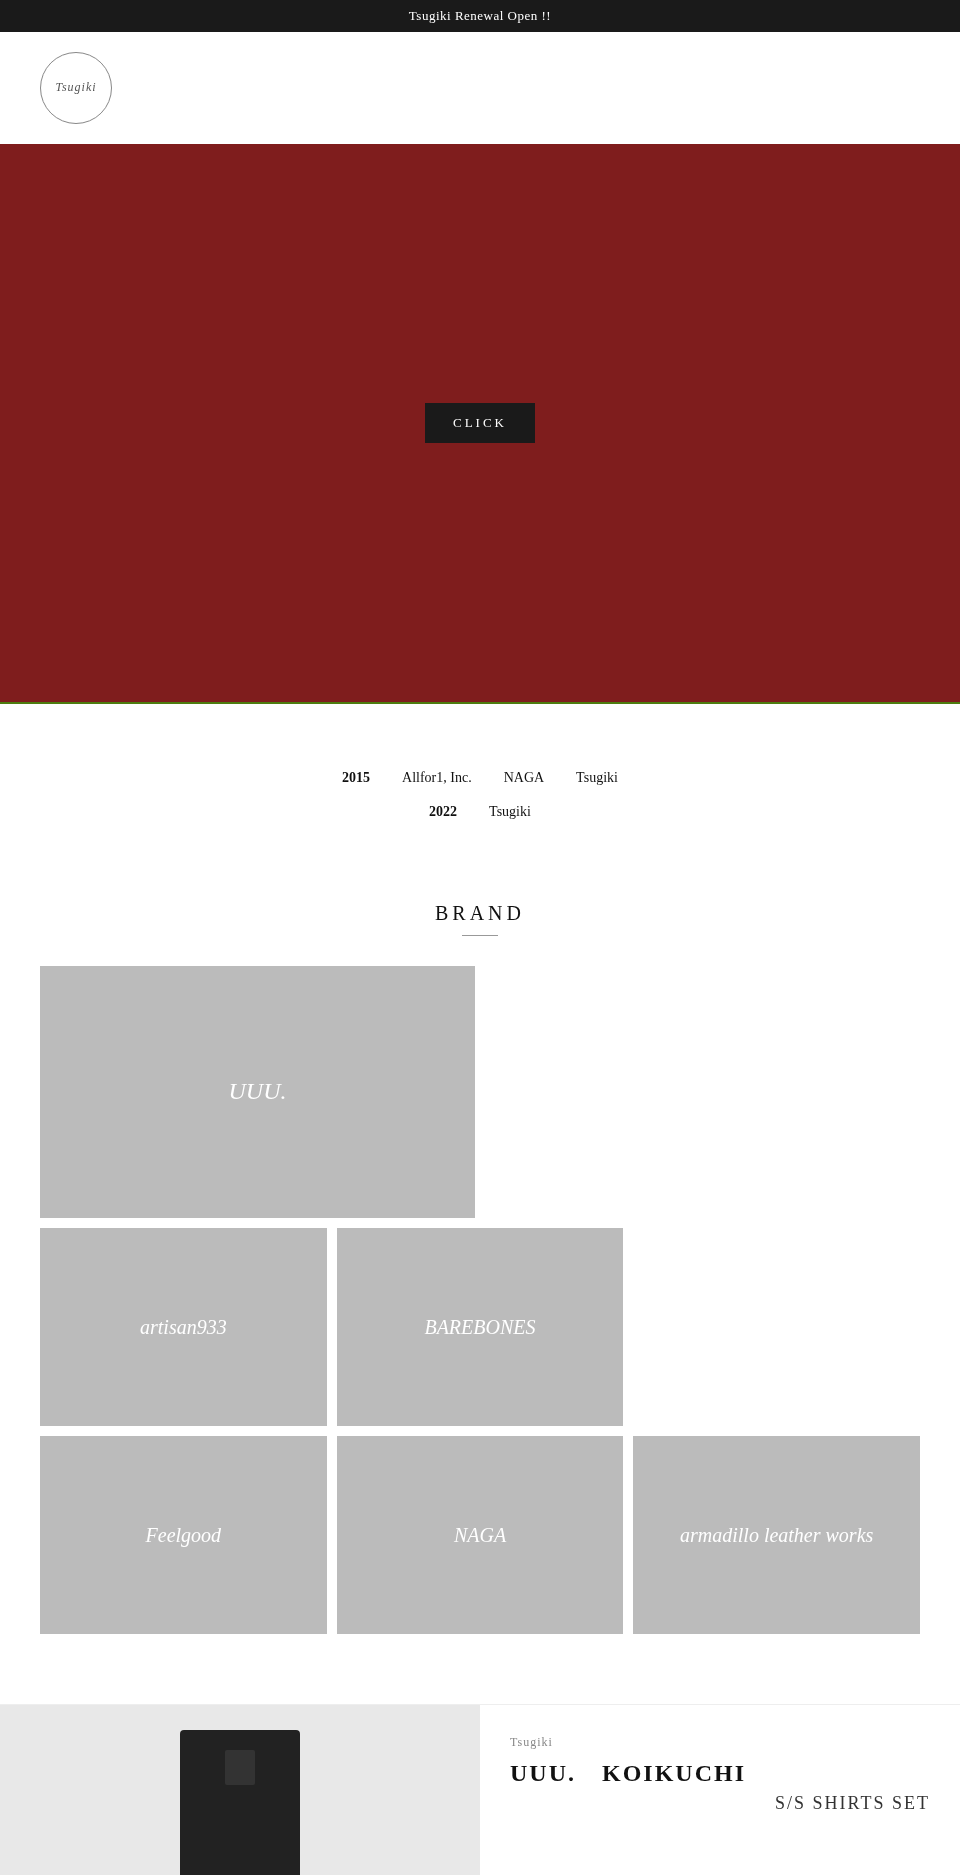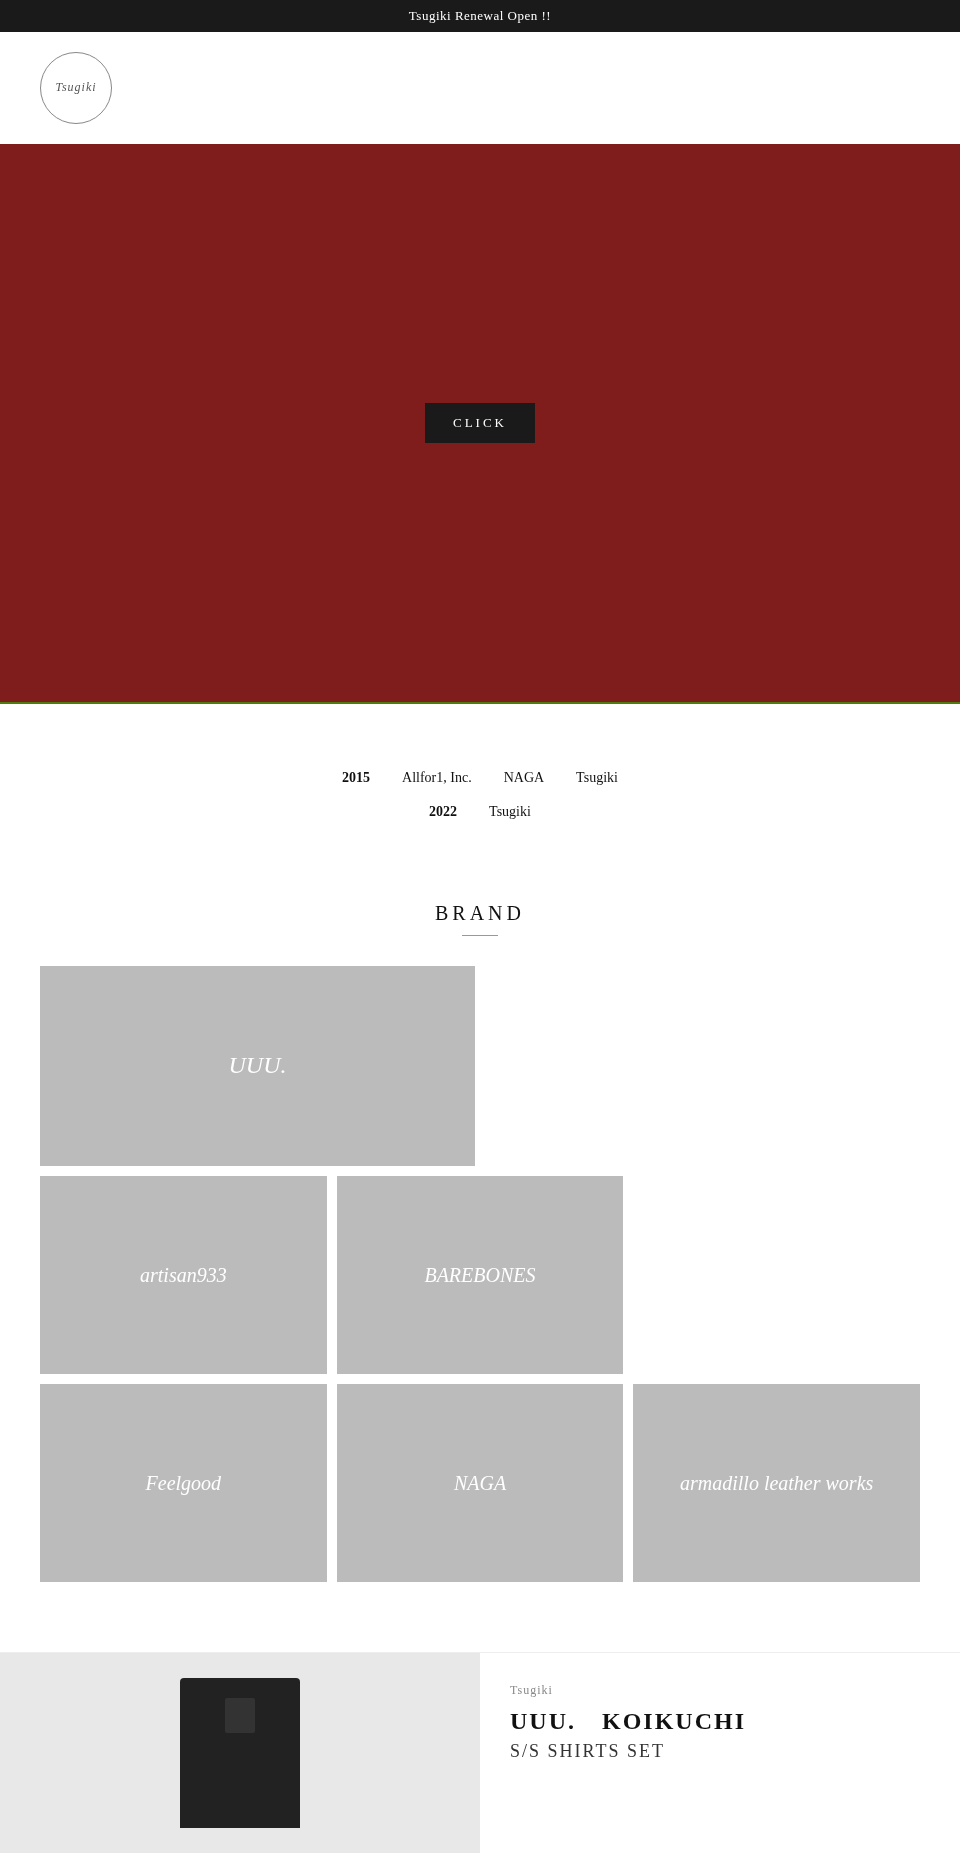--- a/index.html
+++ b/index.html
@@ -116,21 +116,21 @@
     .brand-card {
       background: #bbb;
       display: flex;
       align-items: center;
       justify-content: center;
       cursor: pointer;
       position: relative;
       overflow: hidden;
     }
     .brand-card-top {
-      height: 200px;
+      height: 252px;
       align-items: center;
     }
     .brand-card-small {
       height: 198px;
     }
     .brand-card-label {
       font-family: 'Georgia', serif;
       font-style: italic;
       font-size: 20px;
       color: #fff;
@@ -203,20 +203,21 @@
       font-weight: bold;
       font-family: 'Georgia', serif;
       line-height: 1.3;
     }
     .product-subtitle {
       font-size: 18px;
       letter-spacing: 2px;
       font-family: 'Georgia', serif;
       color: #333;
       margin-top: 4px;
+      text-align: right;
     }
 
     
     .about-row {
       display: flex;
       justify-content: center;
       gap: 0;
       margin-bottom: 6px;
       text-align: center;
     }

